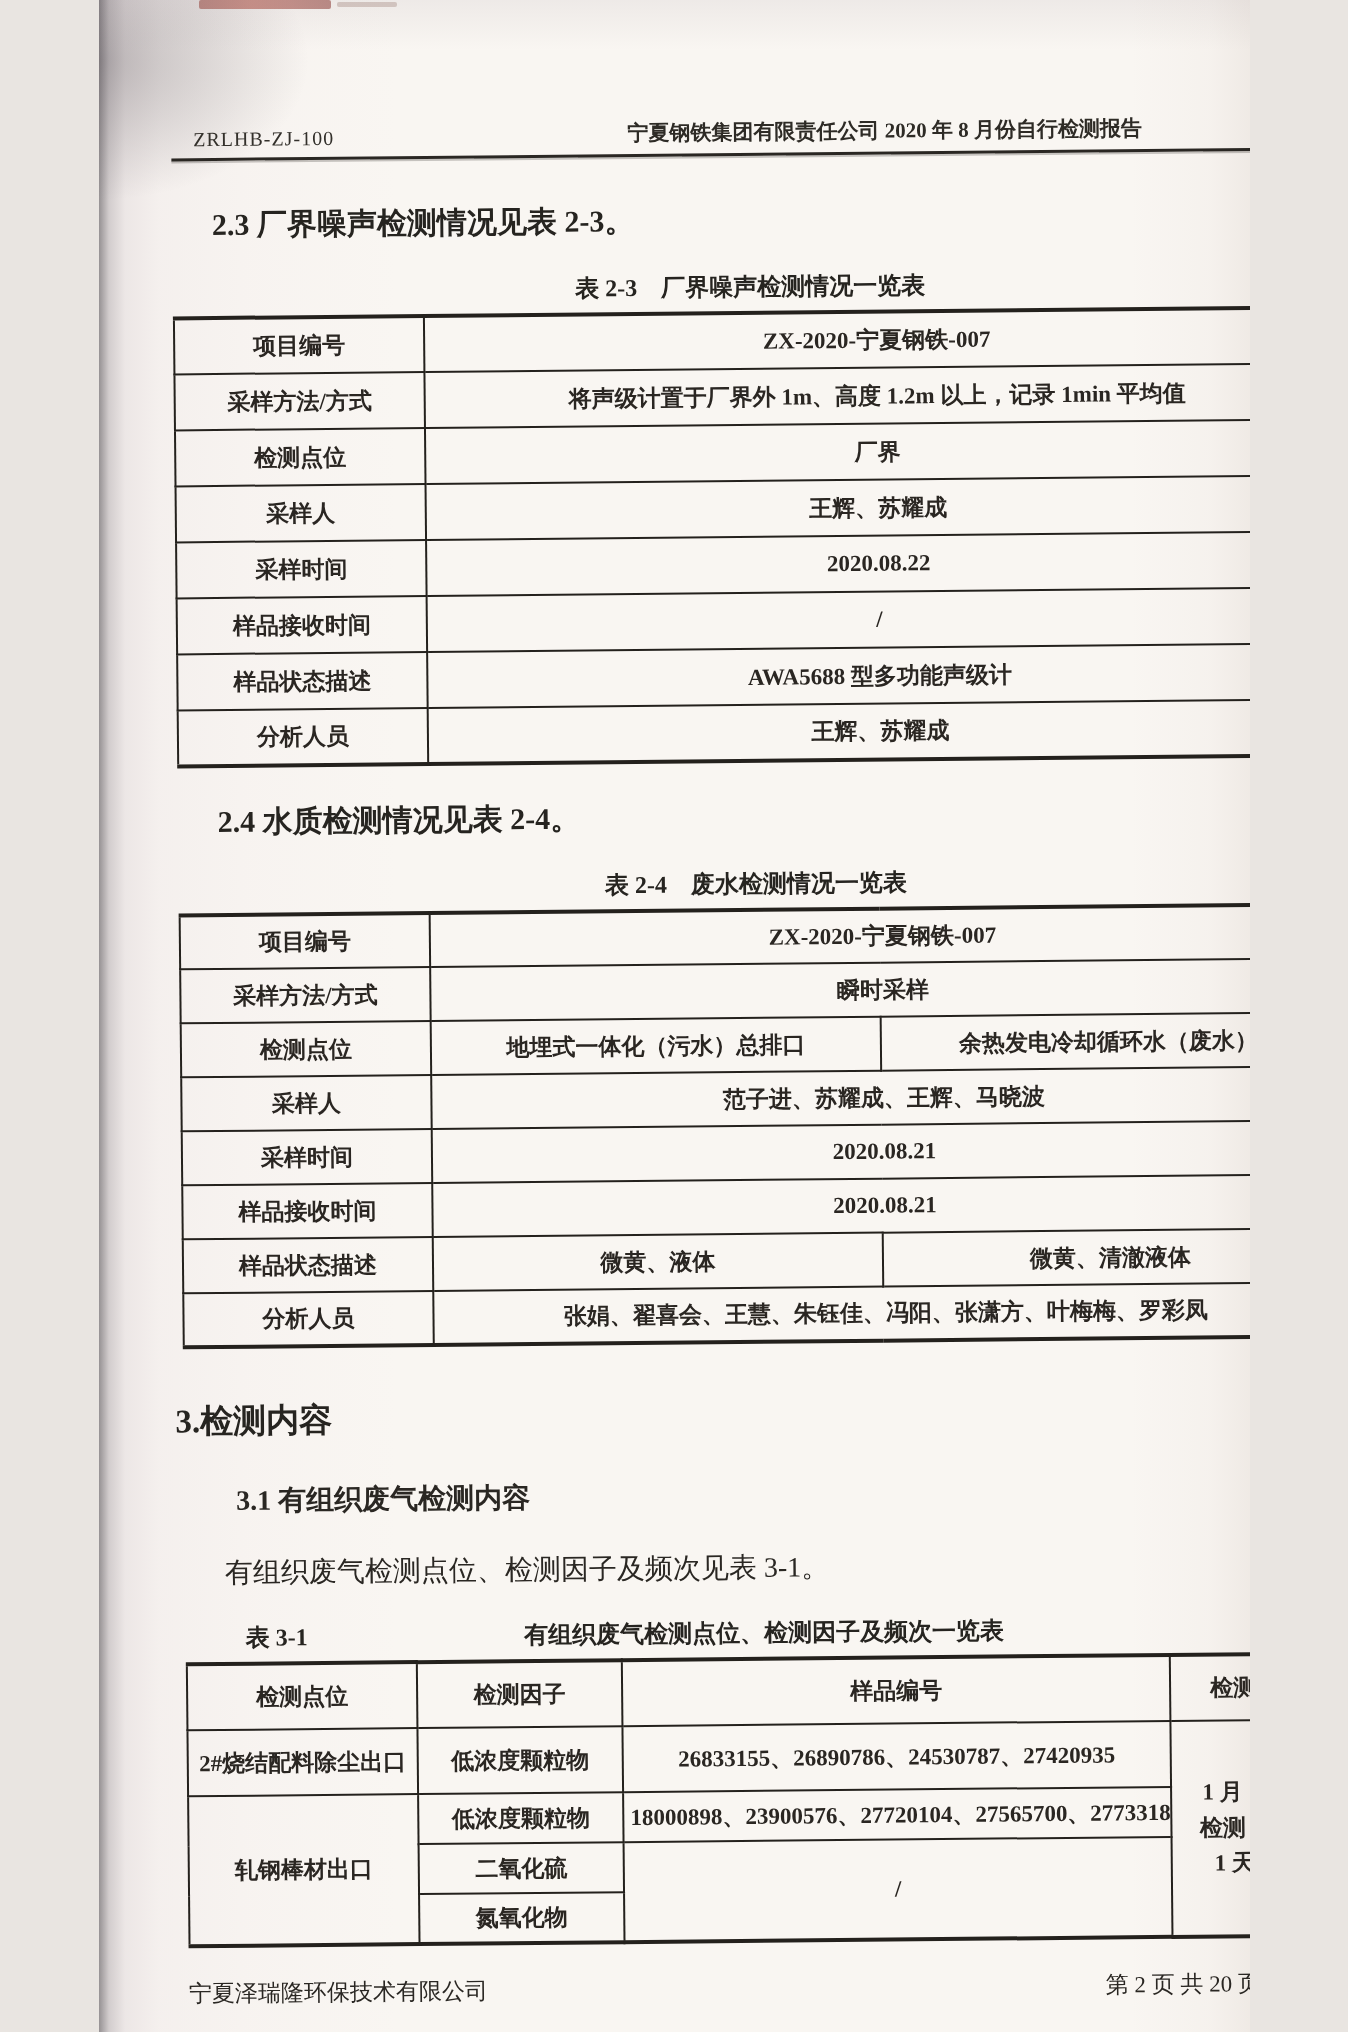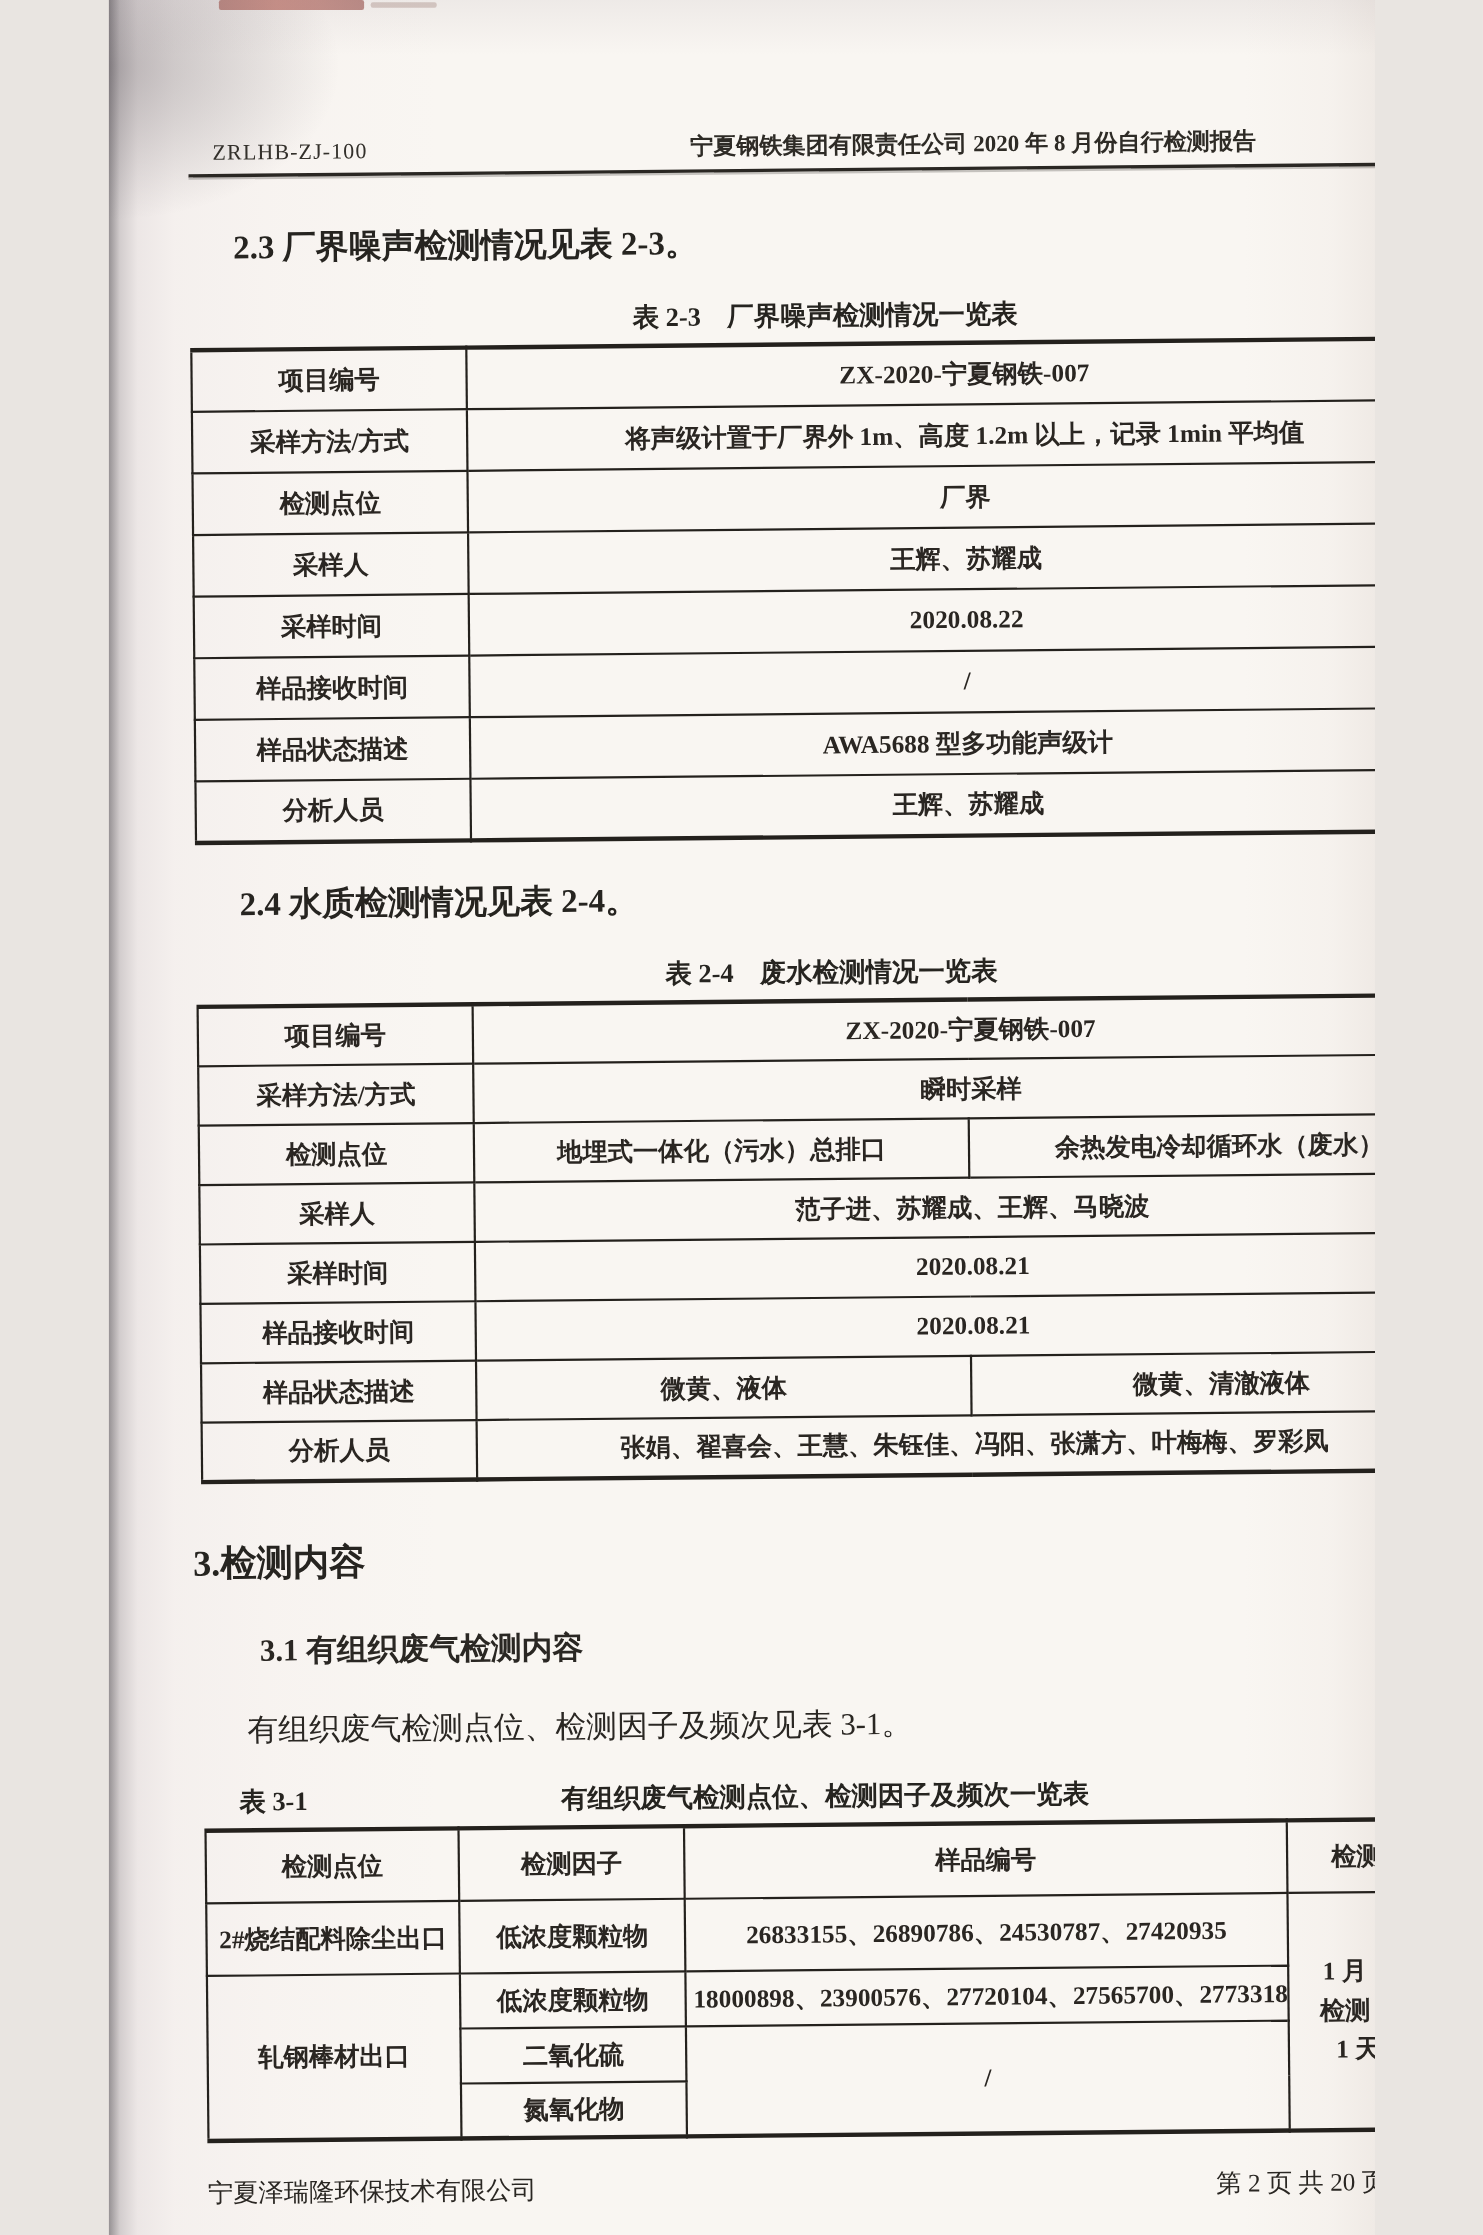--- a/index.html
+++ b/index.html
@@ -38,21 +38,21 @@
   .hdr-title{flex:1;text-align:center;font-size:21px;font-weight:700;color:#2e2b26;}
   .hdr-rule{width:1168px;height:0;border-top:3px solid #2a2723;margin-top:7px;box-shadow:0 2px 0 rgba(42,39,35,.25);}
   
   .h-23{font-size:30px;font-weight:700;margin:44px 0 0 40px;color:#262420;}
   .h-24{font-size:30px;font-weight:700;margin:34px 0 0 40px;color:#262420;}
   .h-3{font-size:33px;font-weight:700;margin:50px 0 0 -8px;color:#262420;}
   .h-31{font-size:28px;font-weight:700;margin:38px 0 0 52px;color:#2a2723;}
   .para{font-size:28px;margin:34px 0 0 40px;color:#2a2723;}
   .tbl-caption{font-size:24px;font-weight:700;text-align:center;width:1155px;margin-top:30px;color:#262420;}
   .t31-caption-row{display:flex;align-items:center;width:1155px;margin-top:30px;}
-  .t31-label{font-size:24px;font-weight:700;margin-left:32px;flex:none;color:#262420;}
+  .t31-label{font-size:24px;font-weight:700;margin-left:60px;flex:none;color:#262420;}
   .t31-cap{flex:1;text-align:center;font-size:24px;font-weight:700;margin-right:120px;color:#262420;}
   
   table{border-collapse:collapse;table-layout:fixed;width:1155px;margin-top:8px;}
   table.kv td, table.grid td, table.grid th{
     border:2px solid #24211d;
     font-size:23px;font-weight:600;color:#2a2622;
     text-align:center;vertical-align:middle;
     padding:4px 6px;box-sizing:border-box;
     overflow:hidden;
   }

